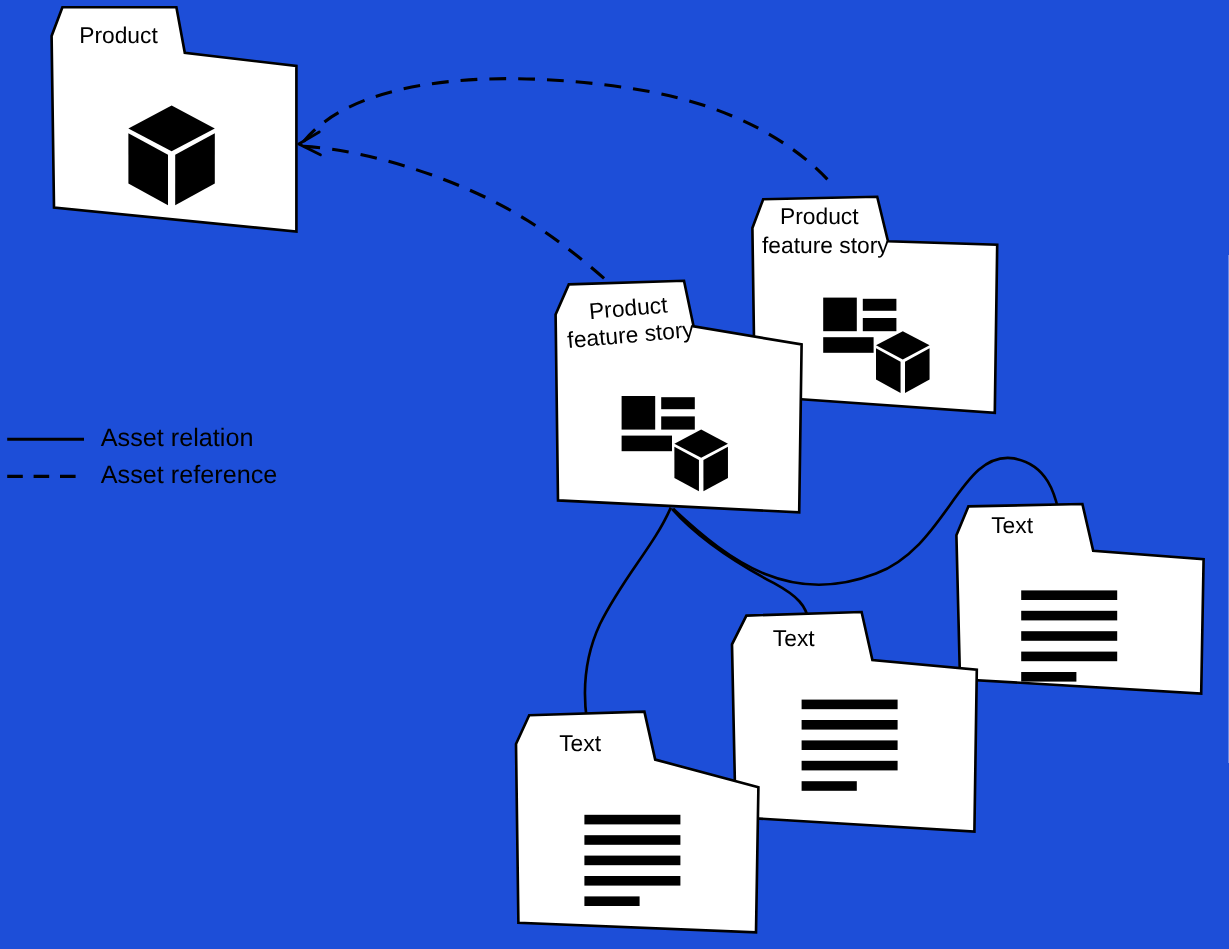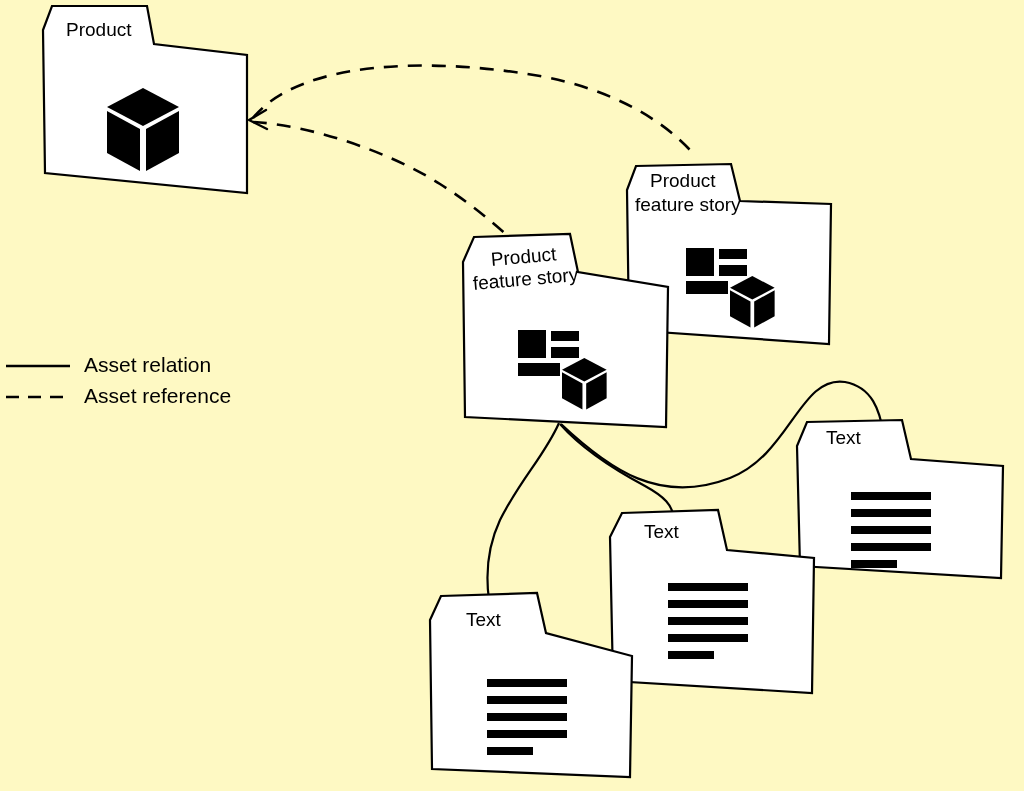--- a/index.html
+++ b/index.html
@@ -10,21 +10,21 @@
   body {
     width: 1024px;
     height: 791px;
     font-family: "Liberation Sans", sans-serif;
     overflow: hidden;
   }
   #diagram-root {
     position: relative;
     width: 1024px;
     height: 791px;
-    background: #fef9c3;
+    background: #1d4ed8;
   }
   svg.canvas {
     position: absolute;
     top: 0;
     left: 0;
     width: 1024px;
     height: 791px;
   }
   .card-outline {
     fill: #ffffff;

